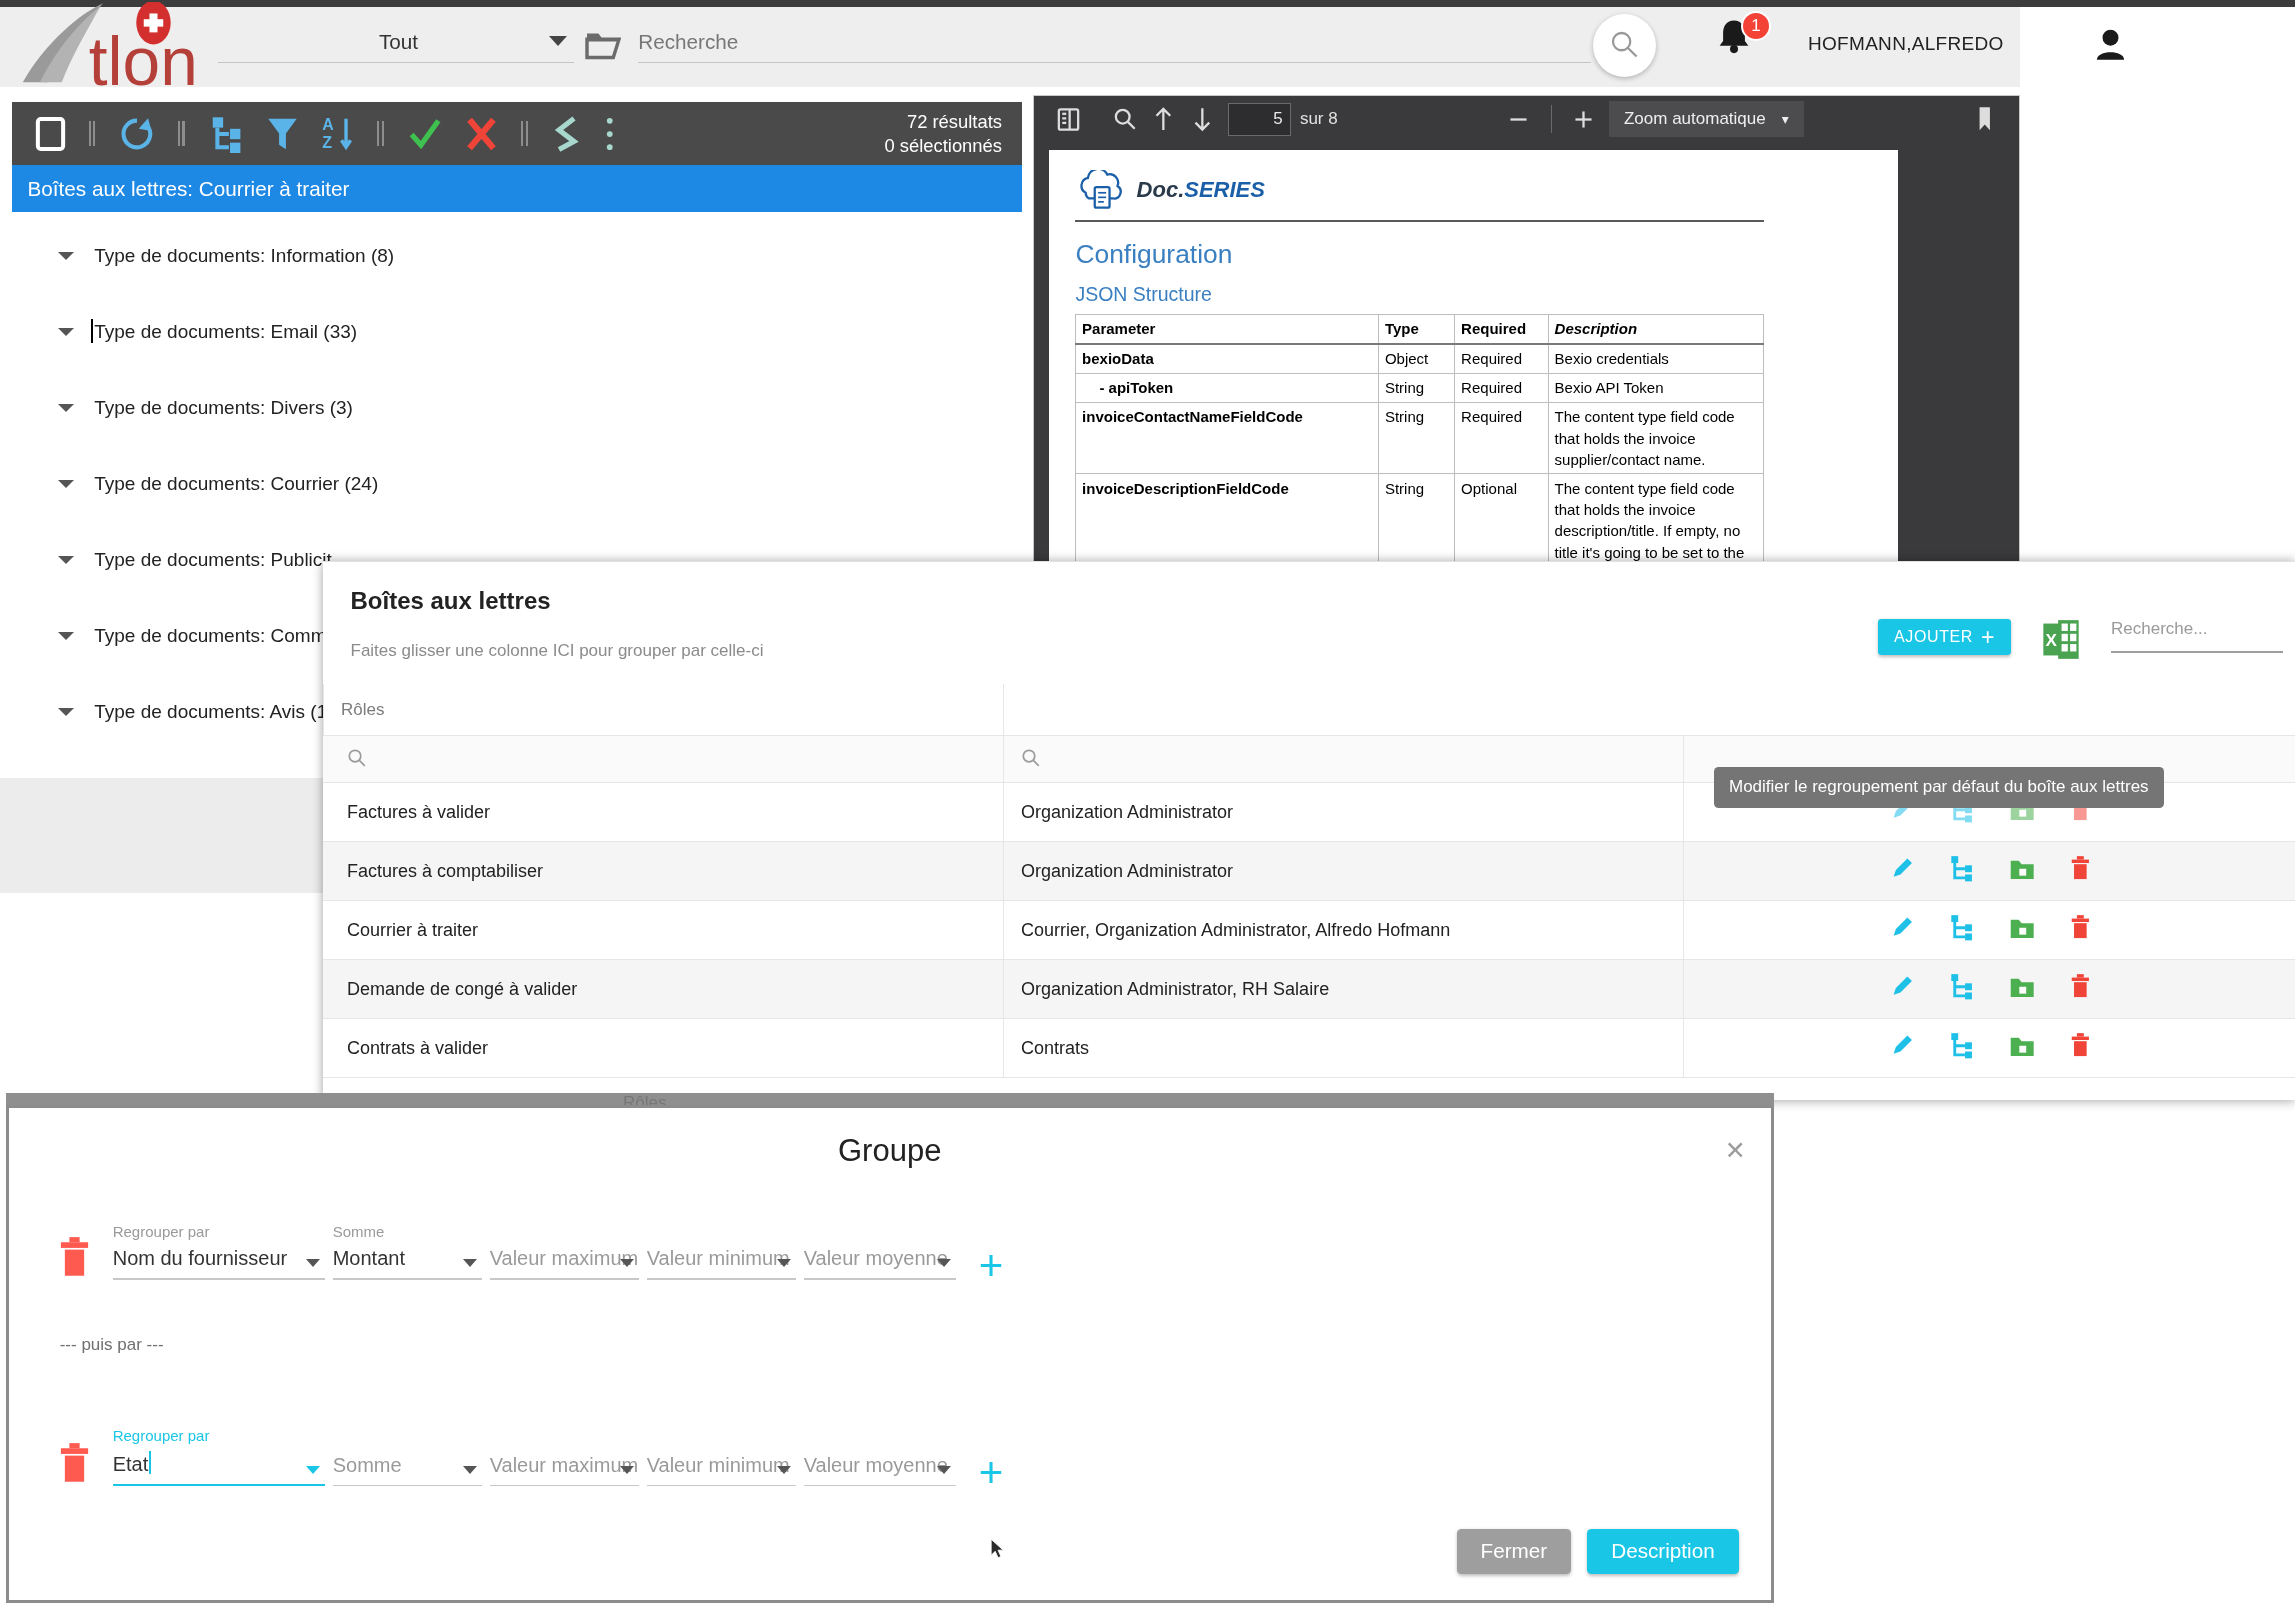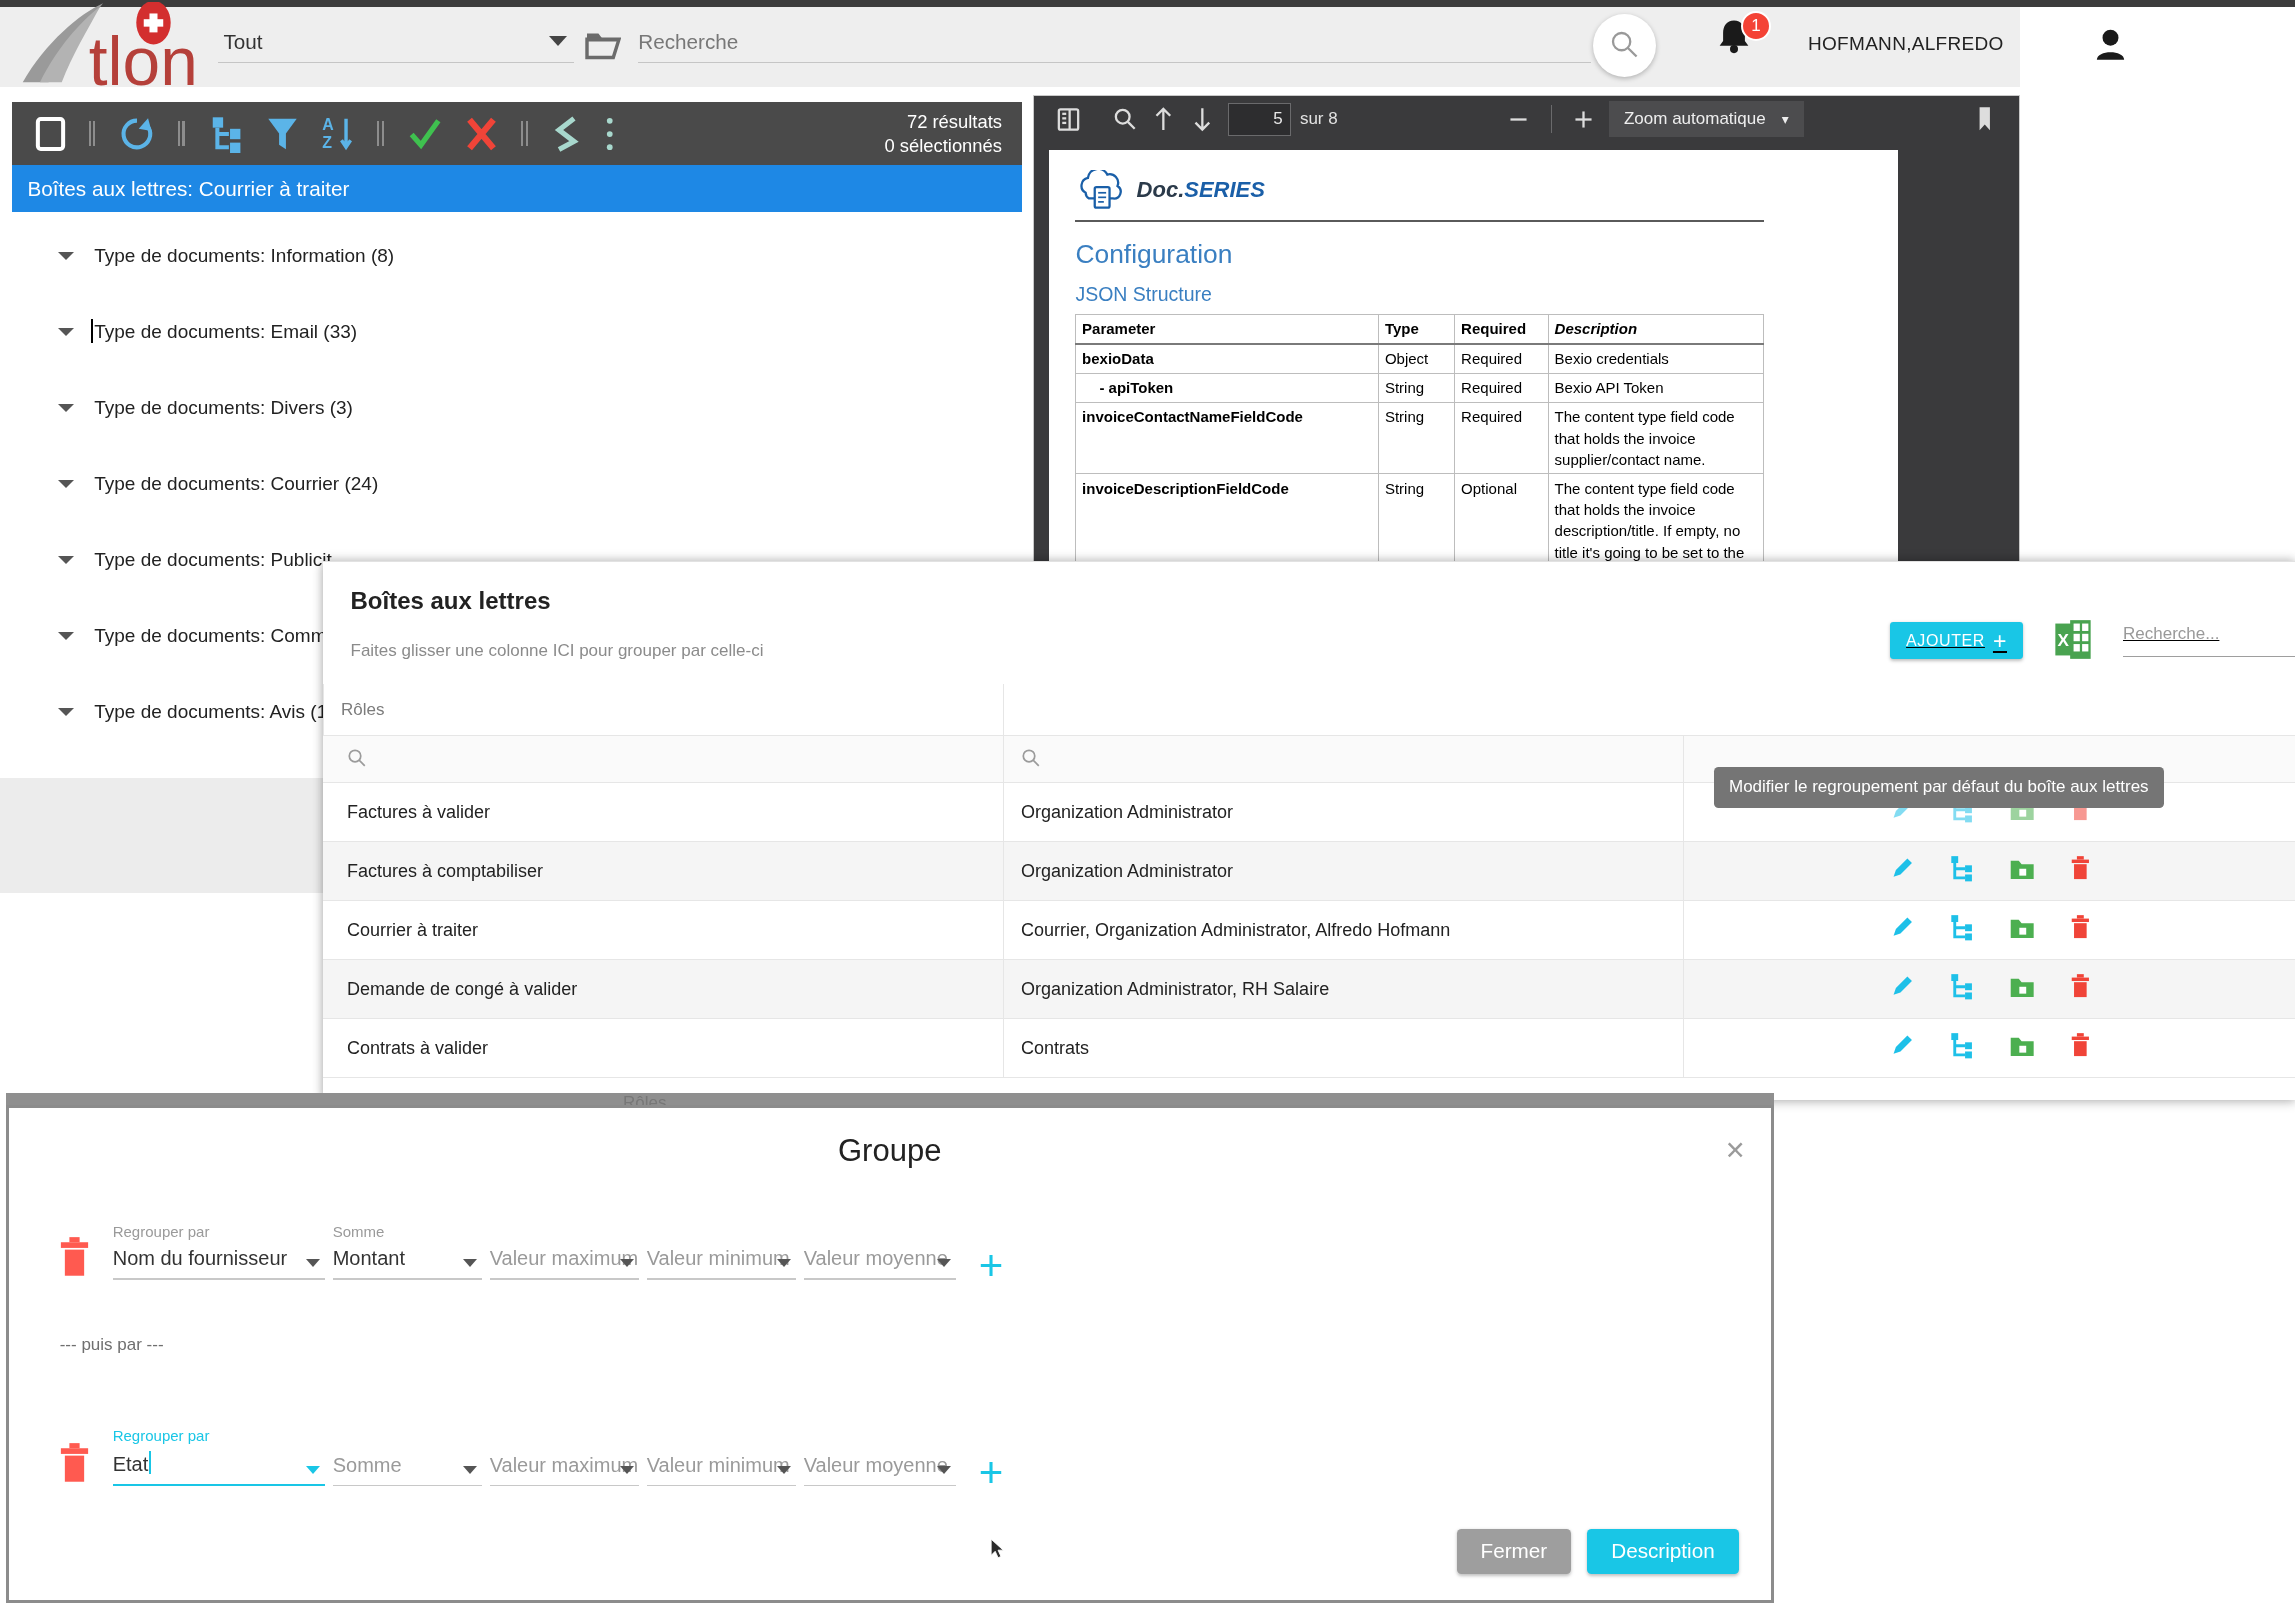--- a/index.html
+++ b/index.html
@@ -22,21 +22,21 @@
     position: absolute; left: 0; top: 6.9px; width: 2020px; height: 80px;
     background: #eeeeee;
     display: flex; align-items: center;
   }
   .logo-wrap {
     width: 212px; height: 80px; position: relative; flex: none;
   }
   .logo-svg { position: absolute; left: 17px; top: -4.6px; }
 
   .hdr-select {
-    width: 356px; flex: none; position: relative; margin-left: 5.7px;
+    width: 356px; flex: none; position: relative; margin-left: 5.7px; text-align: center;
   }
   .hdr-select .sel-val {
     font-size: 20.7px; color: #333; padding-bottom: 8px; padding-left: 5.7px;
   }
   .hdr-select .sel-line { height: 1.1px; background: #c5c5c5; }
   .hdr-select .sel-caret {
     position: absolute; right: 6.9px; top: 5.7px;
     width: 0; height: 0; border-left: 9.2px solid transparent;
     border-right: 9.2px solid transparent; border-top: 10.3px solid #444;
   }
@@ -178,21 +178,21 @@
   
   .bal-dialog {
     position: absolute; left: 323px; top: 561px; width: 1972px; height: 539px;
     background: #fff; box-shadow: 0 -2.3px 9.2px rgba(0,0,0,.18), 0 3.4px 10.3px rgba(0,0,0,.22);
     border-top: 1.1px solid #e2e2e2;
   }
   .bal-title { font-size: 24px; font-weight: bold; color: #222; padding: 25px 0 0 27.5px; }
   .bal-group-hint {
     font-size: 17px; color: #8b8b8b; padding: 26.4px 0 0 27.5px;
   }
-  .bal-actions { position: absolute; right: 0px; top: 57px; display: flex; align-items: center; text-decoration: underline; }
+  .bal-actions { position: absolute; right: 12px; top: 57px; display: flex; align-items: flex-start; }
   .btn-ajouter {
     background: #19c6e6; color: #fff; font-size: 16px; letter-spacing: 0.6px;
     padding: 9.2px 16px; border-radius: 3.4px; display: flex; align-items: center;
     box-shadow: 0 1.7px 3.4px rgba(0,0,0,.25);
   }
   .btn-ajouter .plus { font-size: 23px; margin-left: 8px; line-height: 16px; }
   .xls-icon { margin: 0 31px; }
   .bal-search { width: 172px; position: relative; margin-right: 0px; }
   .bal-search .ph { font-size: 17px; color: #999; padding-bottom: 12px; }
   .bal-search .ln { height: 1.7px; background: #9e9e9e; }

